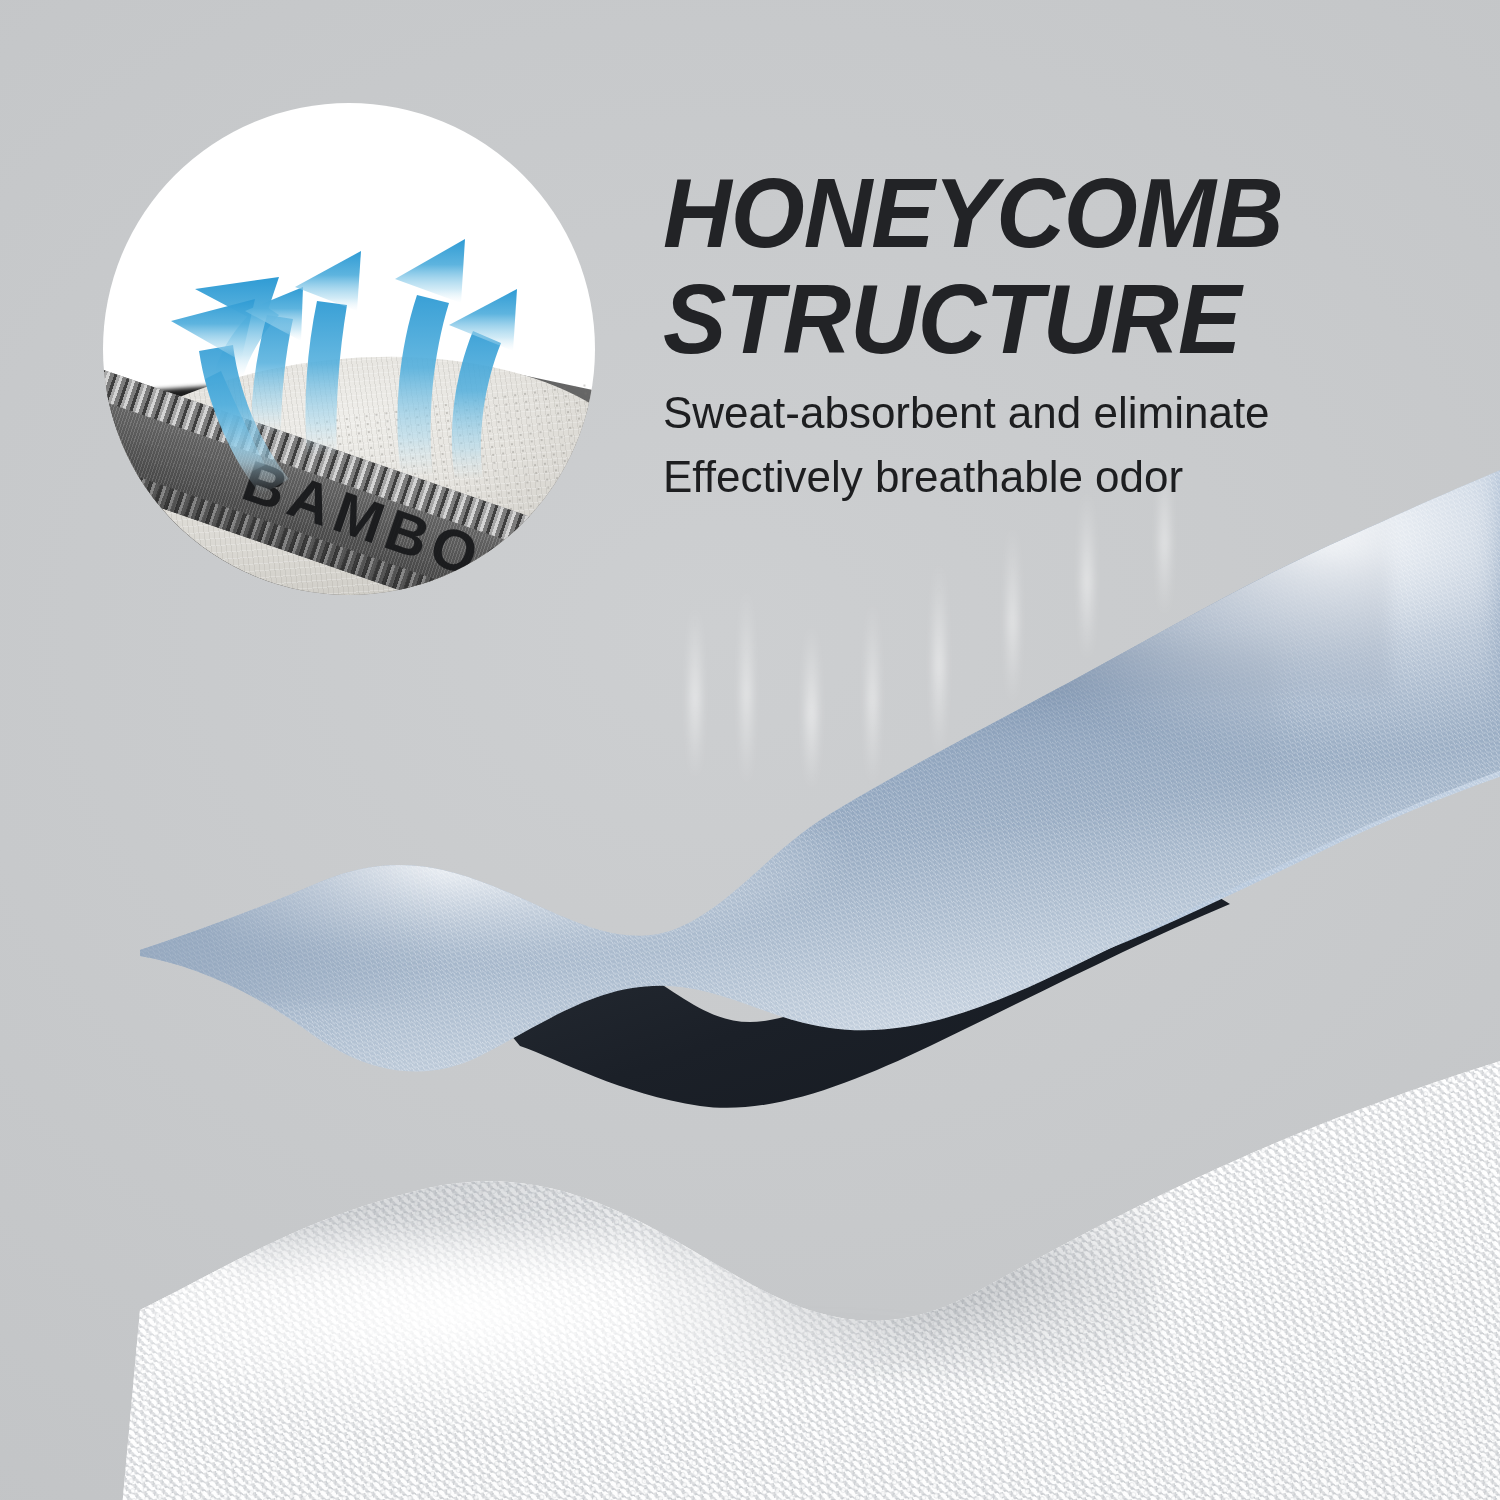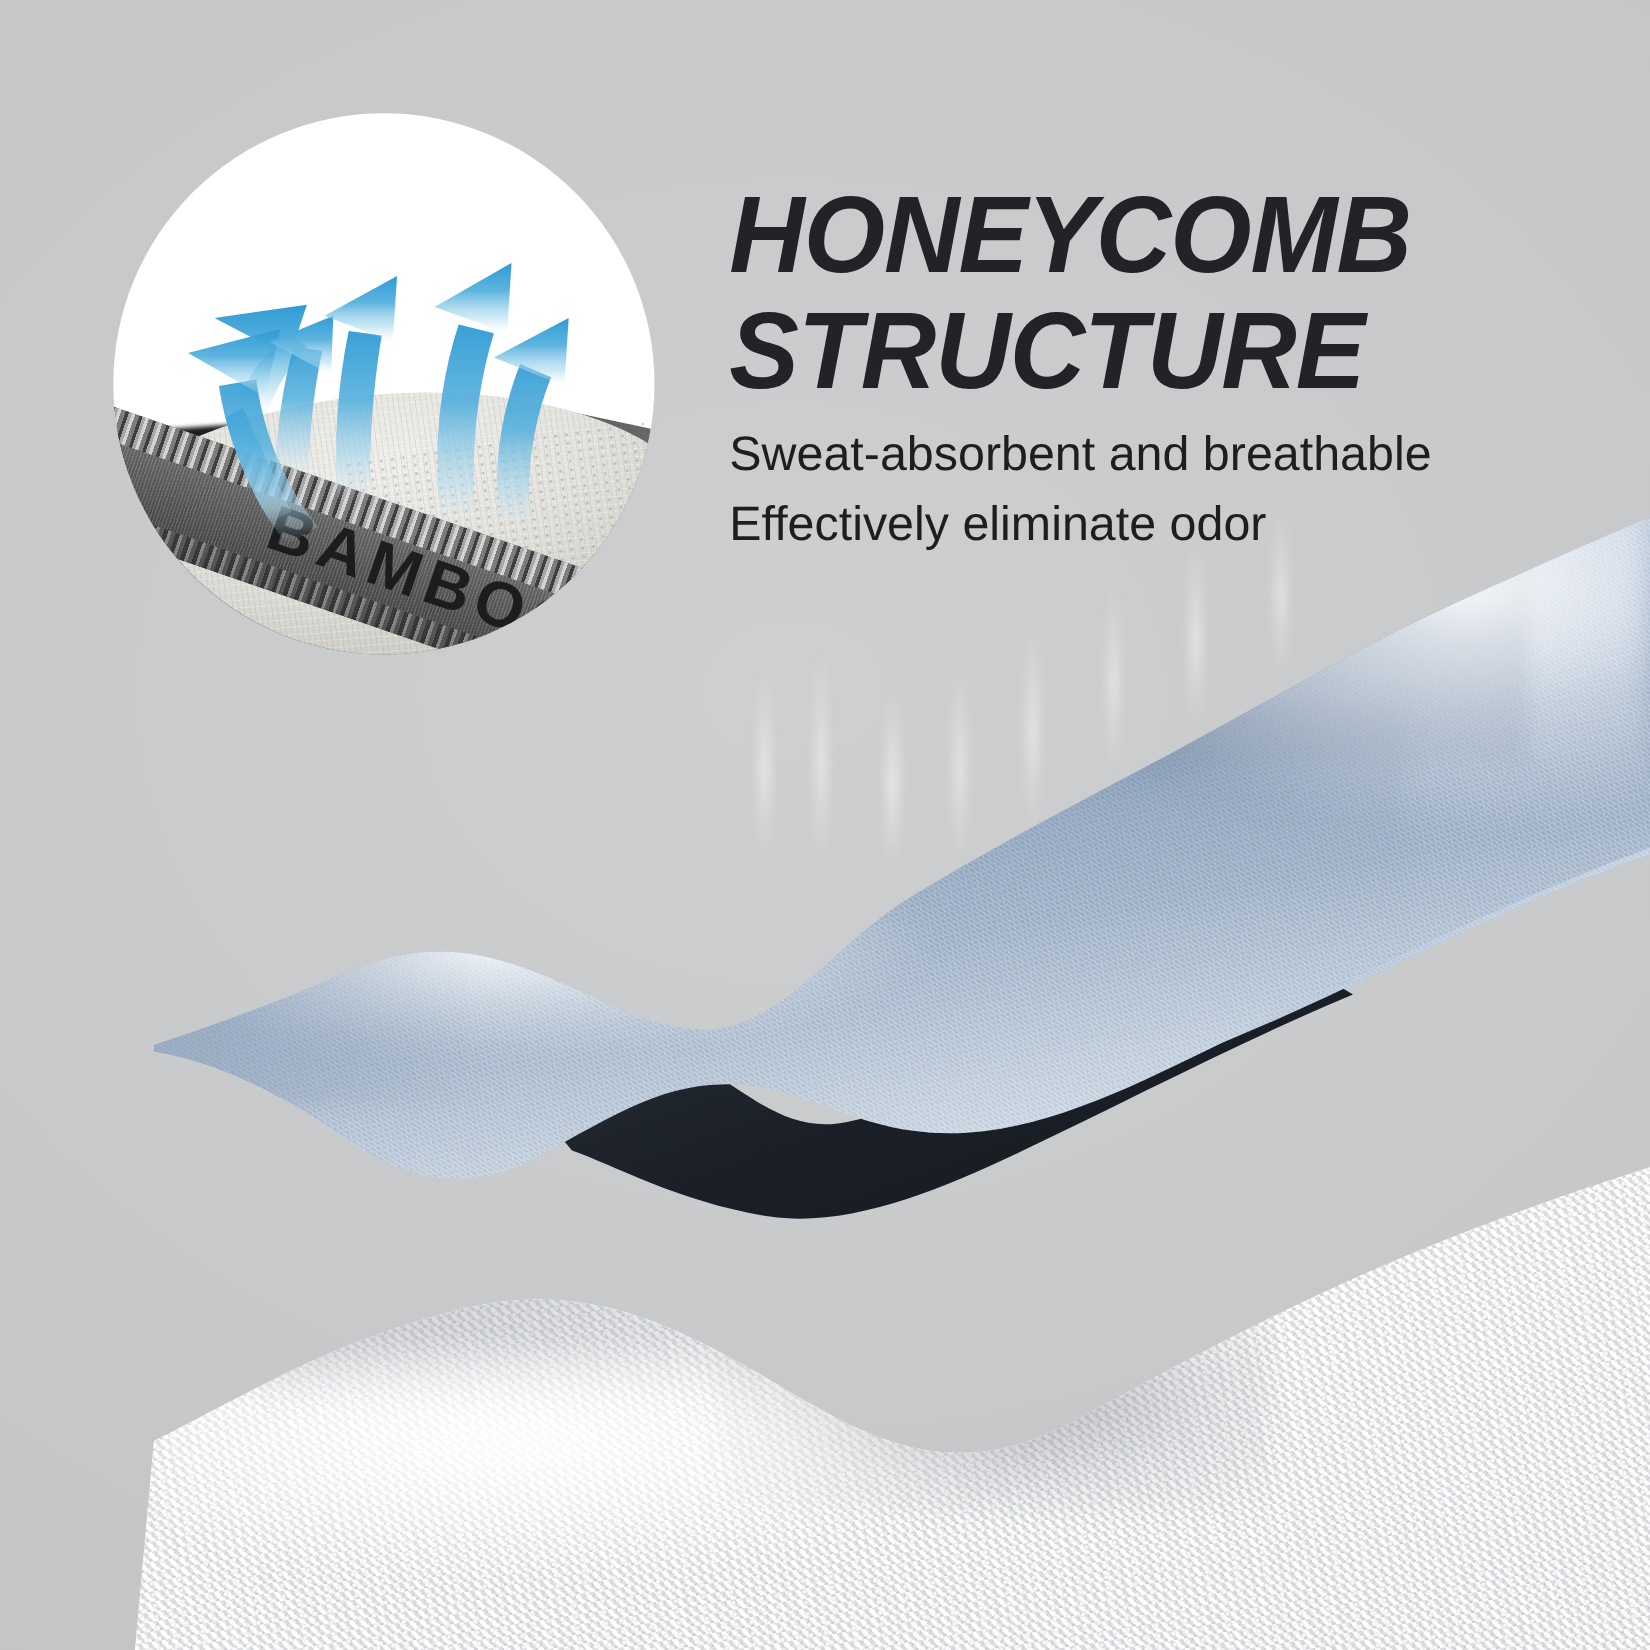--- a/index.html
+++ b/index.html
@@ -363,22 +363,22 @@
       <div class="blue-edge-left"></div>
     </div>
   </div>
 
   <div id="headline">
     <div>HONEYCOMB</div>
     <div>STRUCTURE</div>
   </div>
 
   <div id="subtitle">
-    <div>Sweat-absorbent and breathable</div>
-    <div>Effectively eliminate odor</div>
+    <div>Sweat-absorbent and eliminate</div>
+    <div>Effectively breathable odor</div>
   </div>
 
   <div id="inset">
     <div class="photo">
       <div class="sock-lower"></div>
       <div class="sock-shade-left"></div>
       <div class="sock-right-fold"></div>
       <div class="sock-sheen"></div>
 
       <div class="sock-upper"></div>

